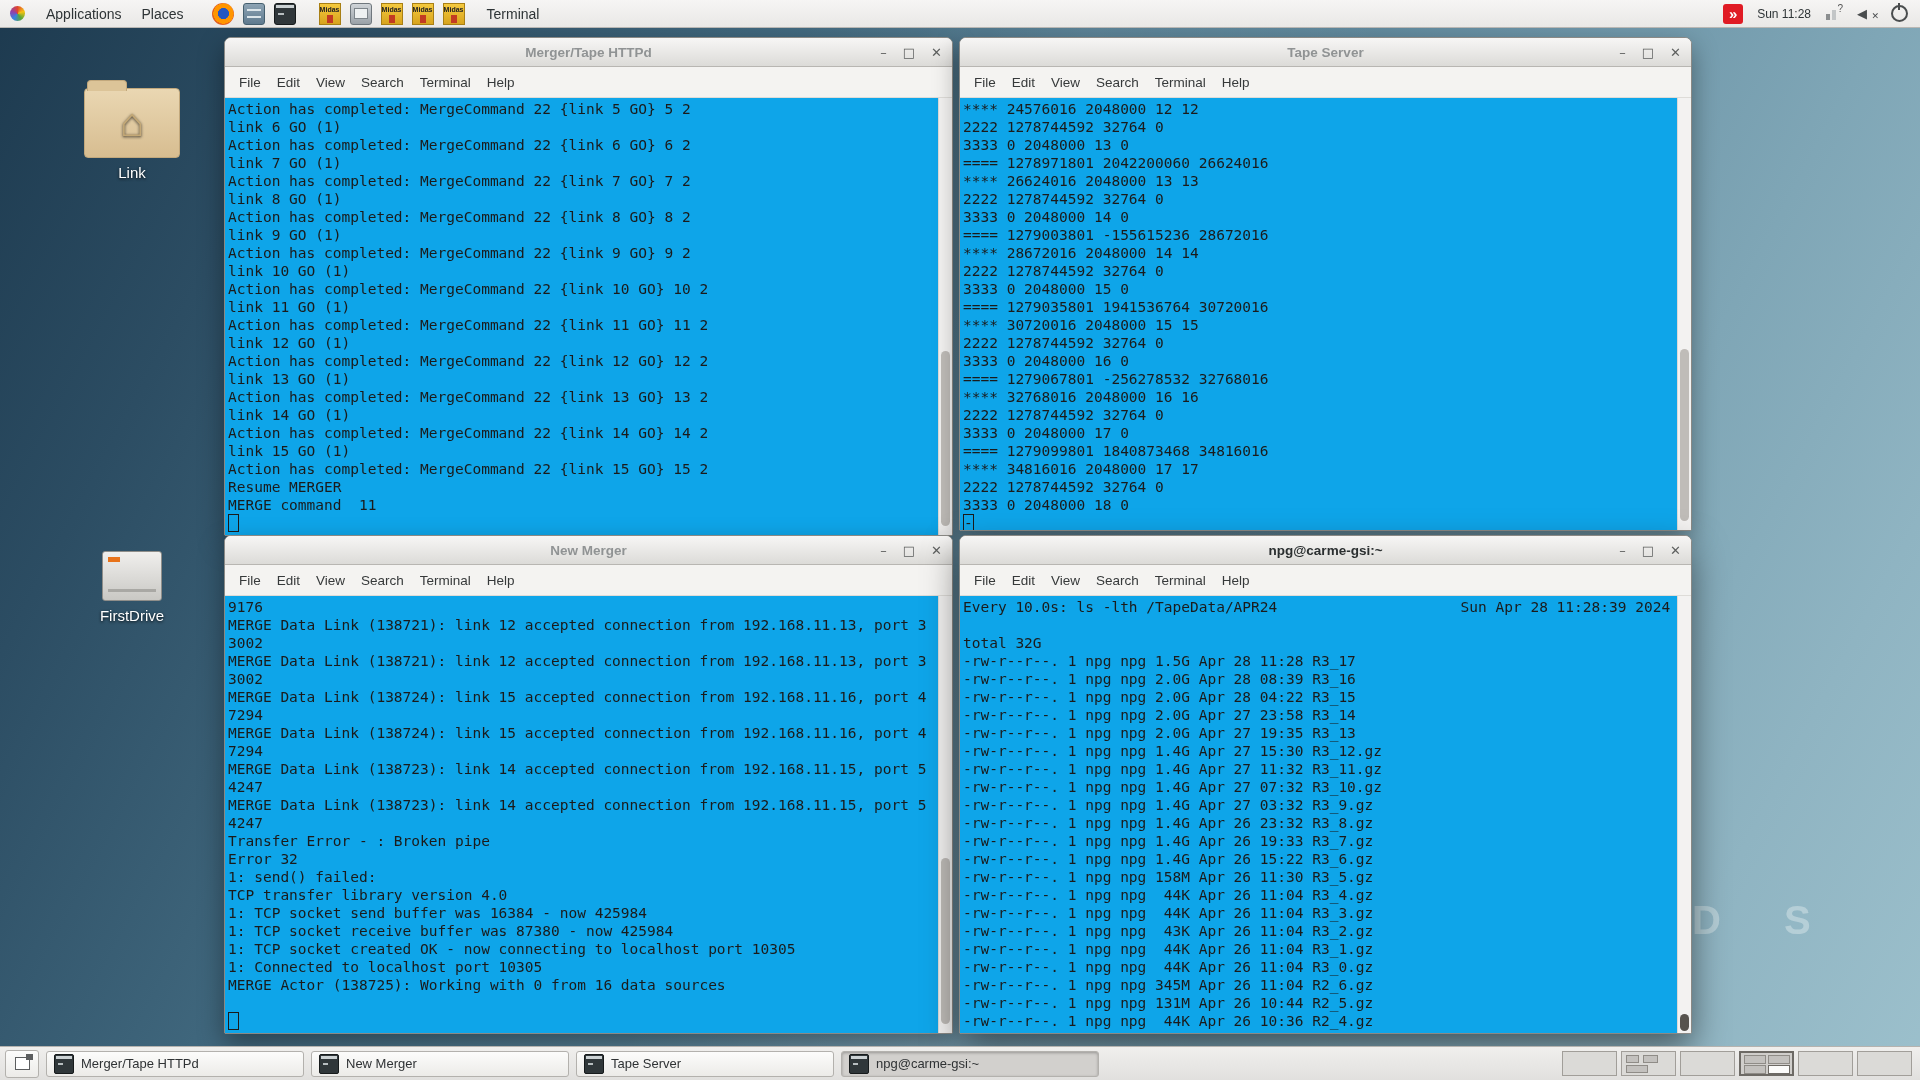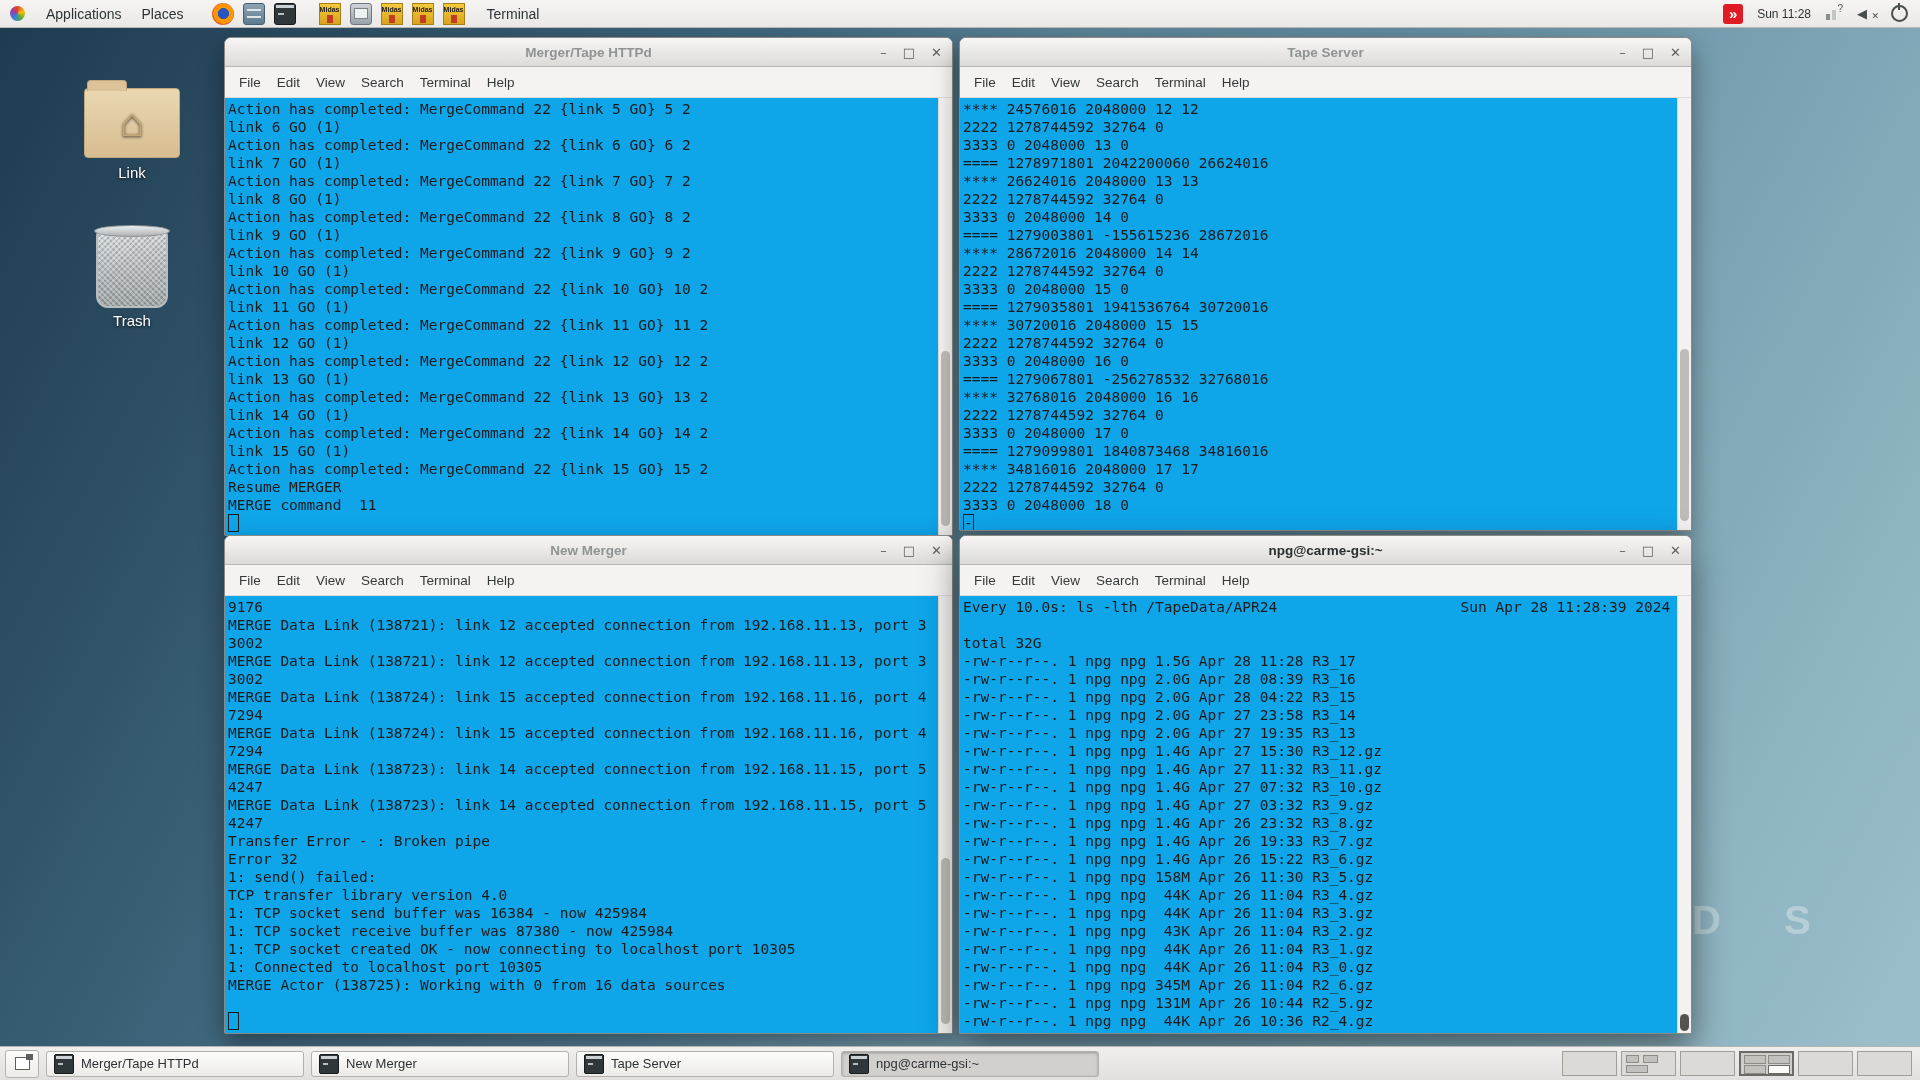--- a/index.html
+++ b/index.html
@@ -113,23 +113,23 @@
 <body>
 
 <div id="stage">
 
   <div class="watermark">D S</div>
 
   <div class="desk-icon" style="left:67px;top:78px;">
     <div class="folder"><span class="house">⌂</span></div>
     <div>Link</div>
   </div>
-  <div class="desk-icon" style="left:67px;top:228px;">
-    <div class="trash-basket"></div>
-    <div>Trash</div>
+  <div class="desk-icon" style="left:67px;top:551px;">
+    <div class="drive-box"></div>
+    <div>FirstDrive</div>
   </div>
 
   <div class="window" style="left:224px;top:37px;width:727px;height:497px;">
     <div class="titlebar">
       <span class="title">Merger/Tape HTTPd</span>
       <span class="winctl">
         <span class="wbtn">–</span>
         <span class="wbtn">□</span>
         <span class="wbtn">✕</span>
       </span>

